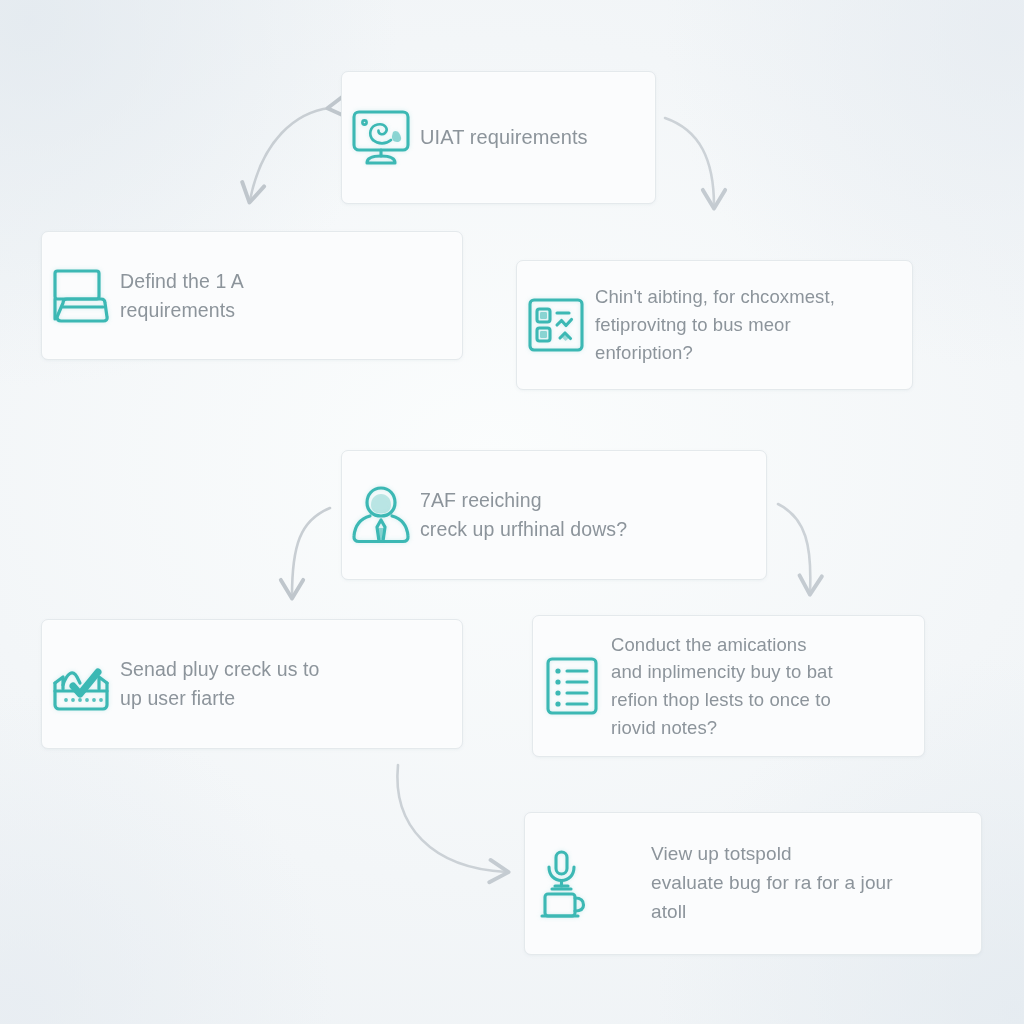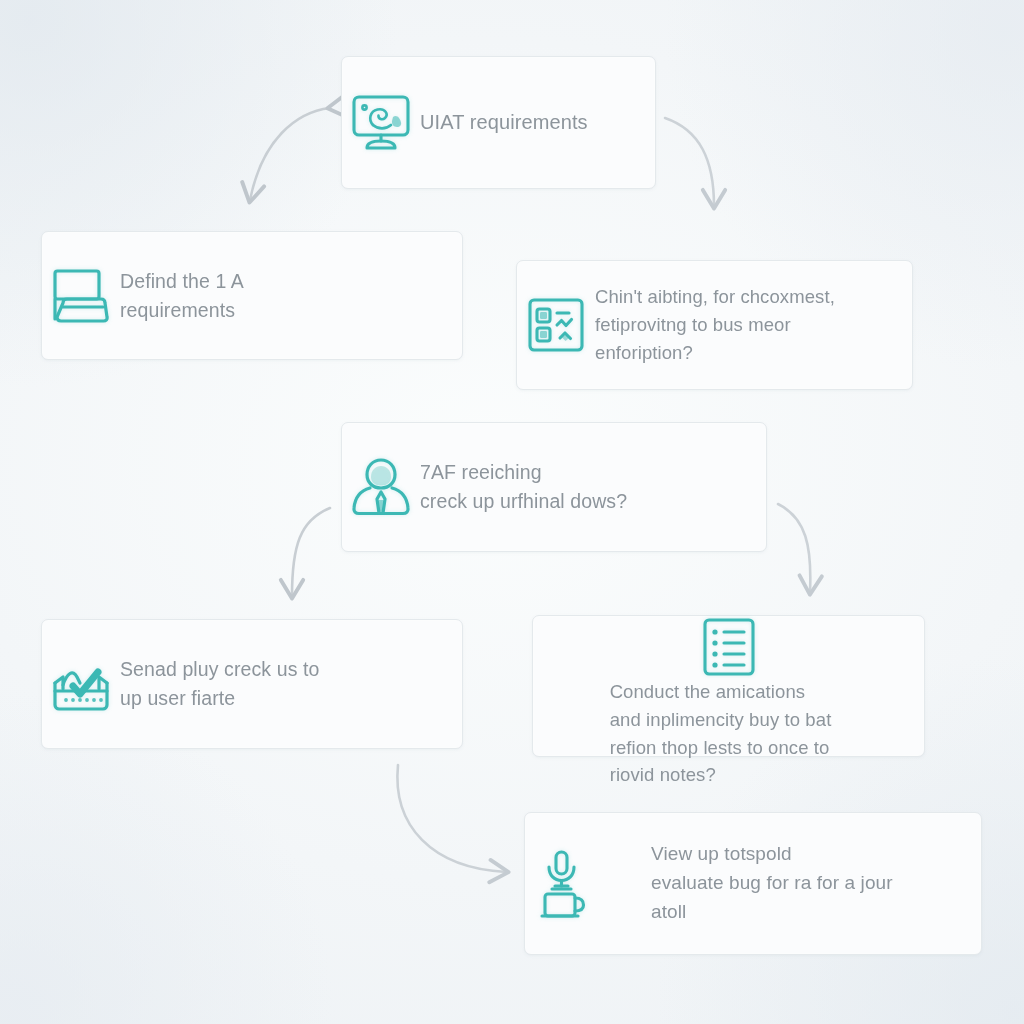--- a/index.html
+++ b/index.html
@@ -71,26 +71,26 @@
     color: #8c949b;
     font-size: 19.5px;
     line-height: 1.48;
     letter-spacing: 0.1px;
     padding-right: 16px;
     white-space: pre-line;
     font-weight: 400;
   }
 
   
-  #n-uat        { left: 341px; top: 56px;  width: 315px; height: 133px; }
+  #n-uat        { left: 341px; top: 71px;  width: 315px; height: 133px; }
   #n-define     { left: 41px;  top: 231px; width: 422px; height: 129px; }
   #n-dashboard  { left: 516px; top: 231px; width: 397px; height: 130px; margin-top: 29px; }
-  #n-review     { left: 341px; top: 422px; width: 426px; height: 130px; }
+  #n-review     { left: 341px; top: 450px; width: 426px; height: 130px; }
   #n-approve    { left: 41px;  top: 619px; width: 422px; height: 130px; }
-  #n-checklist  { left: 532px; top: 615px; width: 393px; height: 142px; flex-direction: column; }
+  #n-checklist  { left: 532px; top: 615px; width: 393px; height: 142px; }
   #n-record     { left: 524px; top: 812px; width: 458px; height: 143px; }
 
   #n-uat .label       { font-size: 20px; }
   #n-dashboard .label { font-size: 18.5px; line-height: 1.52; }
   #n-checklist .label { font-size: 18.5px; line-height: 1.50; }
   #n-record .label    { font-size: 19px;   line-height: 1.52; margin-left: 48px; }
 </style>
 </head>
 <body>
 

